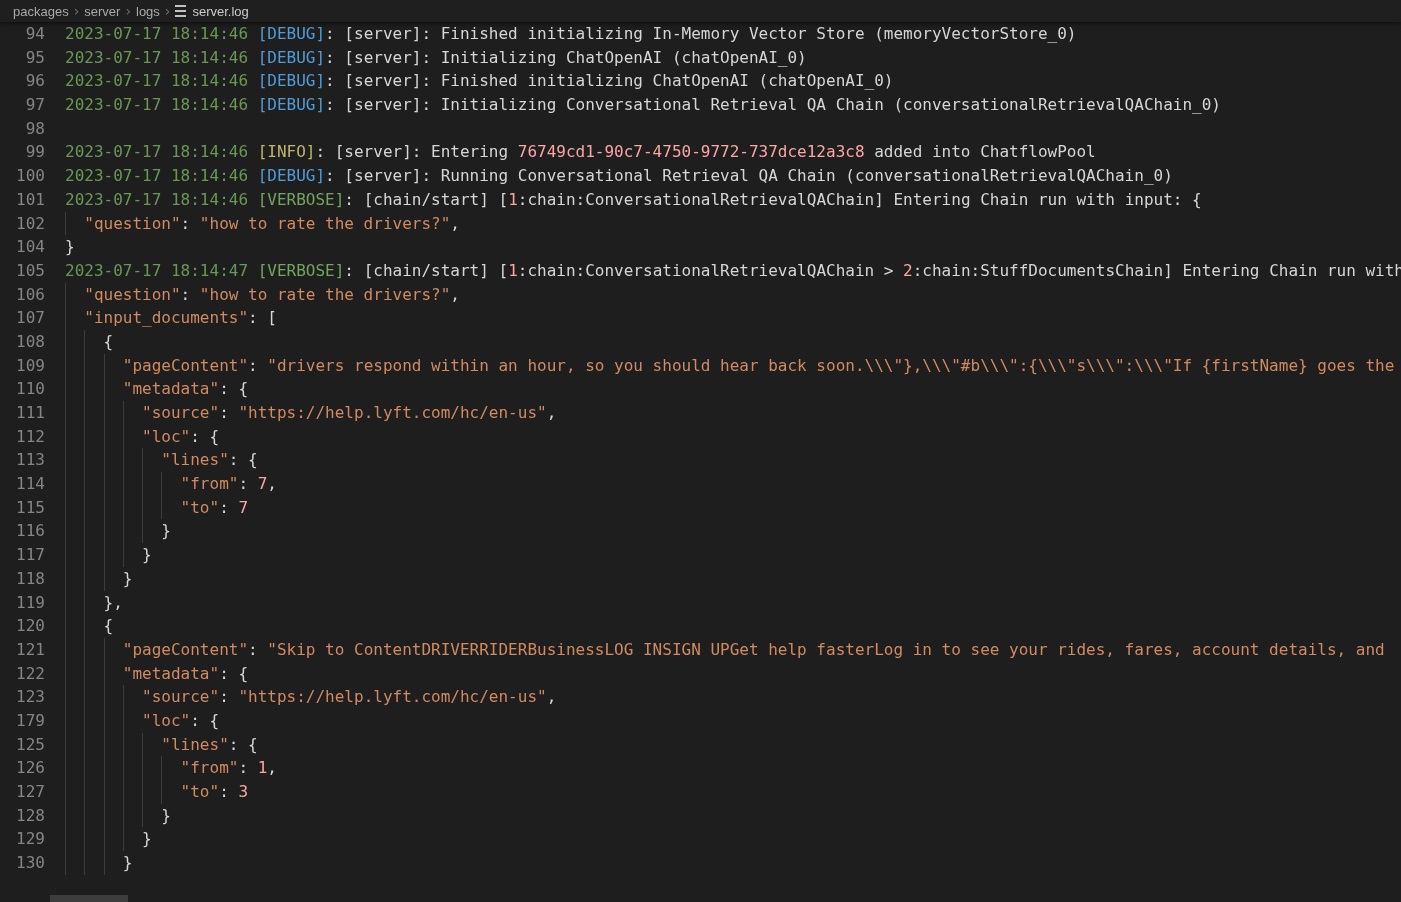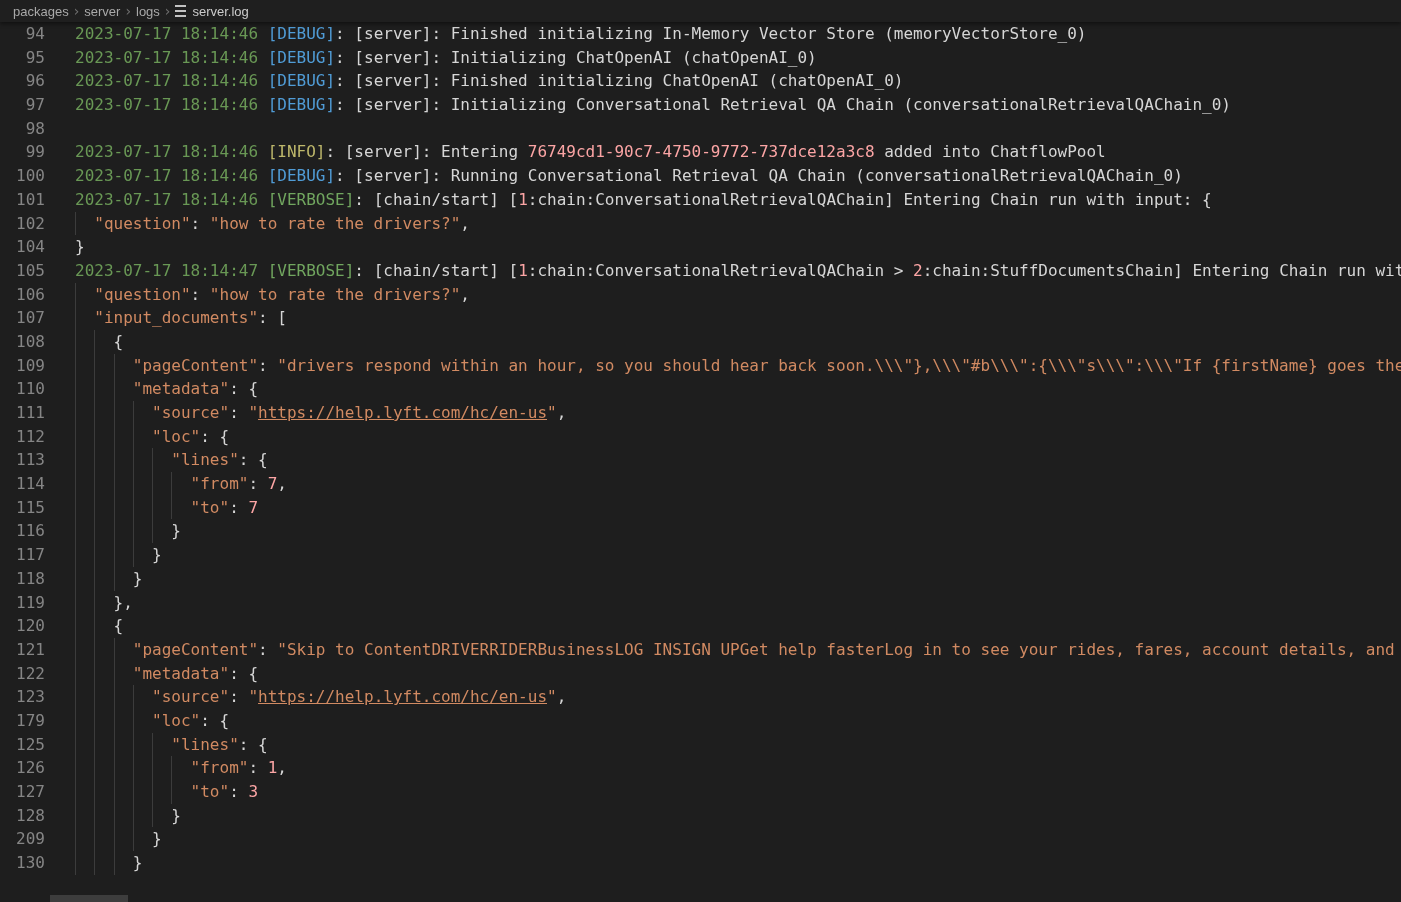--- a/index.html
+++ b/index.html
@@ -20,29 +20,29 @@
     background:repeating-linear-gradient(to bottom,#c2c2c2 0 2px,transparent 2px 5px);
   }
 
   
   .editor{
     position:absolute;top:22px;left:0;right:0;bottom:0;overflow:hidden;
     font-family:"DejaVu Sans Mono",monospace;font-size:16px;line-height:23.7px;
   }
   .row{display:flex;height:23.7px;white-space:pre}
   .gutter{flex:0 0 45px;text-align:right;color:#858585}
-  .content{margin-left:30px;position:relative}
+  .content{margin-left:20px;position:relative}
   .guide{position:absolute;top:0;bottom:0;width:1px;background:#3c3c3c}
 
   .tok-time{color:#699855}
   .tok-debug{color:#509cd6}
   .tok-info{color:#bdb76b}
   .tok-verbose{color:#71a65f}
   .tok-str{color:#d18a62}
-  .tok-url{color:#d18a62;text-decoration:underline;cursor:pointer}
+  .tok-url{color:#d18a62;cursor:pointer}
   .tok-num{color:#fca5a5}
   .tok-plain{color:#d6d6d6}
 
   .hscroll{position:absolute;bottom:0;left:50px;width:78px;height:7px;background:rgba(121,121,121,.35)}
 </style>
 </head>
 <body>
 
 <div class="breadcrumbs">
   <span id="bc-folders"><span class="bc-item">packages</span><span class="bc-sep">›</span><span class="bc-item">server</span><span class="bc-sep">›</span><span class="bc-item">logs</span><span class="bc-sep">›</span></span>
@@ -81,17 +81,17 @@
       <div class="row"><span class="gutter">119</span><span class="content"><i class="guide" style="left: 0ch;"></i><i class="guide" style="left: 2ch;"></i><span class="tok-plain">    },</span></span></div>
       <div class="row"><span class="gutter">120</span><span class="content"><i class="guide" style="left: 0ch;"></i><i class="guide" style="left: 2ch;"></i><span class="tok-plain">    {</span></span></div>
       <div class="row"><span class="gutter">121</span><span class="content"><i class="guide" style="left: 0ch;"></i><i class="guide" style="left: 2ch;"></i><i class="guide" style="left: 4ch;"></i><span class="tok-str">      "pageContent"</span><span class="tok-plain">: </span><span class="tok-str">"Skip to ContentDRIVERRIDERBusinessLOG INSIGN UPGet help fasterLog in to see your rides, fares, account details, and</span></span></div>
       <div class="row"><span class="gutter">122</span><span class="content"><i class="guide" style="left: 0ch;"></i><i class="guide" style="left: 2ch;"></i><i class="guide" style="left: 4ch;"></i><span class="tok-str">      "metadata"</span><span class="tok-plain">: {</span></span></div>
       <div class="row"><span class="gutter">123</span><span class="content"><i class="guide" style="left: 0ch;"></i><i class="guide" style="left: 2ch;"></i><i class="guide" style="left: 4ch;"></i><i class="guide" style="left: 6ch;"></i><span class="tok-str">        "source"</span><span class="tok-plain">: </span><span class="tok-str">"</span><span class="tok-url">https://help.lyft.com/hc/en-us</span><span class="tok-str">"</span><span class="tok-plain">,</span></span></div>
       <div class="row"><span class="gutter">179</span><span class="content"><i class="guide" style="left: 0ch;"></i><i class="guide" style="left: 2ch;"></i><i class="guide" style="left: 4ch;"></i><i class="guide" style="left: 6ch;"></i><span class="tok-str">        "loc"</span><span class="tok-plain">: {</span></span></div>
       <div class="row"><span class="gutter">125</span><span class="content"><i class="guide" style="left: 0ch;"></i><i class="guide" style="left: 2ch;"></i><i class="guide" style="left: 4ch;"></i><i class="guide" style="left: 6ch;"></i><i class="guide" style="left: 8ch;"></i><span class="tok-str">          "lines"</span><span class="tok-plain">: {</span></span></div>
       <div class="row"><span class="gutter">126</span><span class="content"><i class="guide" style="left: 0ch;"></i><i class="guide" style="left: 2ch;"></i><i class="guide" style="left: 4ch;"></i><i class="guide" style="left: 6ch;"></i><i class="guide" style="left: 8ch;"></i><i class="guide" style="left: 10ch;"></i><span class="tok-str">            "from"</span><span class="tok-plain">: </span><span class="tok-num">1</span><span class="tok-plain">,</span></span></div>
       <div class="row"><span class="gutter">127</span><span class="content"><i class="guide" style="left: 0ch;"></i><i class="guide" style="left: 2ch;"></i><i class="guide" style="left: 4ch;"></i><i class="guide" style="left: 6ch;"></i><i class="guide" style="left: 8ch;"></i><i class="guide" style="left: 10ch;"></i><span class="tok-str">            "to"</span><span class="tok-plain">: </span><span class="tok-num">3</span></span></div>
       <div class="row"><span class="gutter">128</span><span class="content"><i class="guide" style="left: 0ch;"></i><i class="guide" style="left: 2ch;"></i><i class="guide" style="left: 4ch;"></i><i class="guide" style="left: 6ch;"></i><i class="guide" style="left: 8ch;"></i><span class="tok-plain">          }</span></span></div>
-      <div class="row"><span class="gutter">209</span><span class="content"><i class="guide" style="left: 0ch;"></i><i class="guide" style="left: 2ch;"></i><i class="guide" style="left: 4ch;"></i><i class="guide" style="left: 6ch;"></i><span class="tok-plain">        }</span></span></div>
+      <div class="row"><span class="gutter">129</span><span class="content"><i class="guide" style="left: 0ch;"></i><i class="guide" style="left: 2ch;"></i><i class="guide" style="left: 4ch;"></i><i class="guide" style="left: 6ch;"></i><span class="tok-plain">        }</span></span></div>
       <div class="row"><span class="gutter">130</span><span class="content"><i class="guide" style="left: 0ch;"></i><i class="guide" style="left: 2ch;"></i><i class="guide" style="left: 4ch;"></i><span class="tok-plain">      }</span></span></div>
     </div>
   <div class="hscroll"></div>
 </div>
 
 </body></html>

